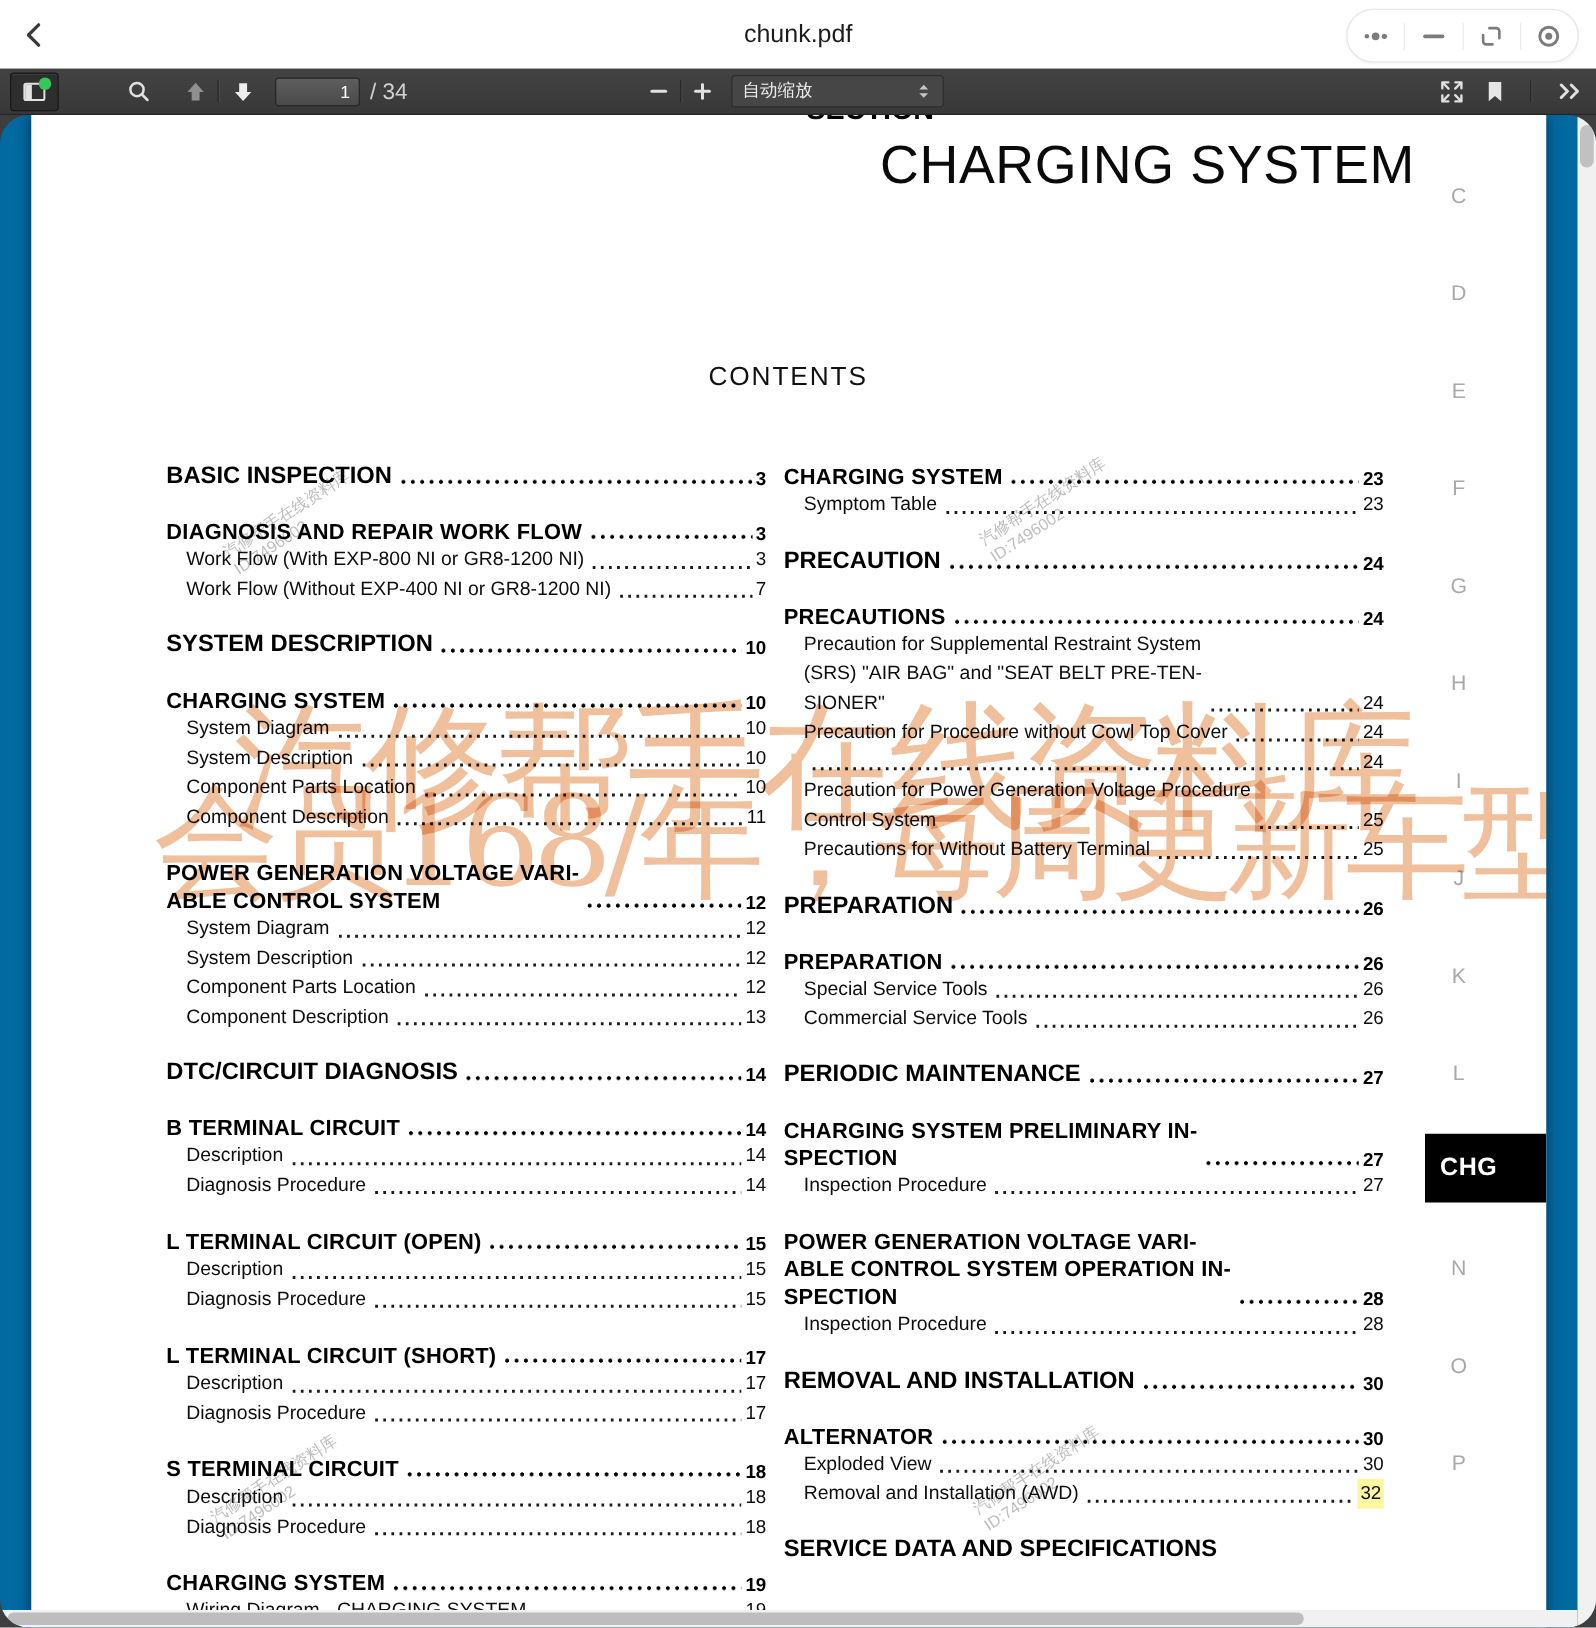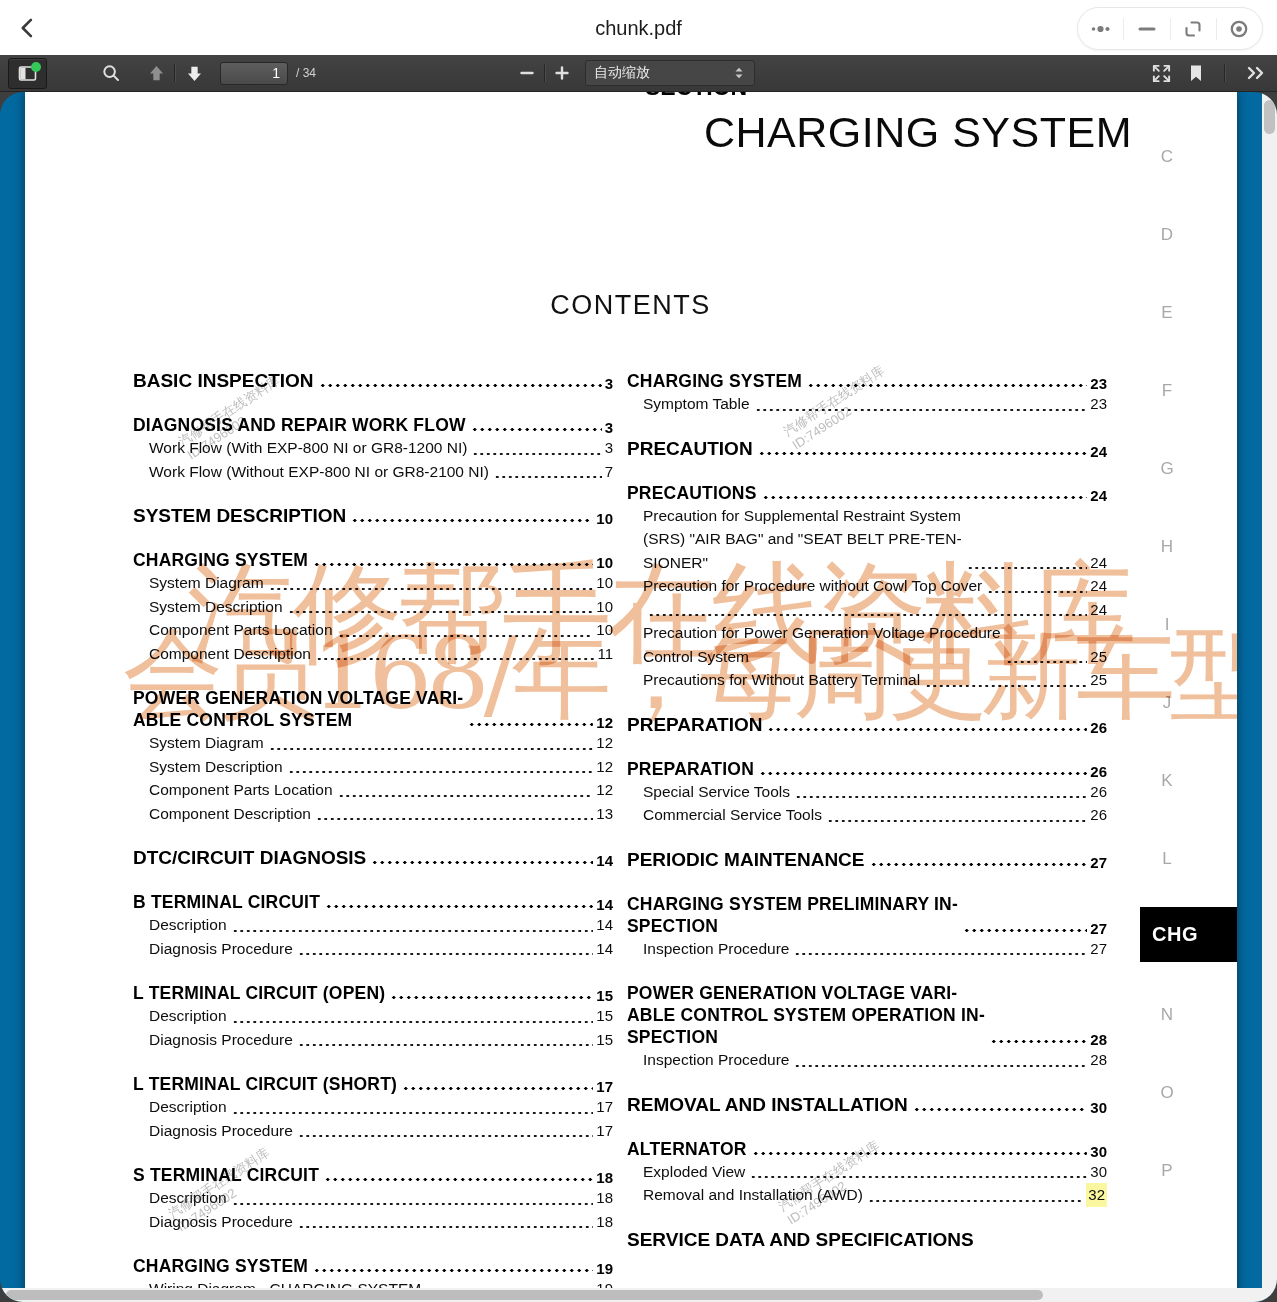--- a/index.html
+++ b/index.html
@@ -26,38 +26,38 @@
                border-radius:3px;box-shadow:inset 0 1px 0 rgba(255,255,255,.07);
                display:flex;align-items:center;justify-content:center;cursor:pointer;}
   .green-dot{position:absolute;right:5px;top:3px;width:10px;height:10px;border-radius:50%;background:#35c759;}
   .tb-sep{width:1px;height:18px;background:#272727;box-shadow:1px 0 0 #4b4b4b;margin:0 6px;}
   .search-btn{margin-left:52px;}
   .prev-btn{margin-left:22px;}
   .next-btn{margin-left:2px;}
   .page-input{width:52px;height:21px;margin-left:14px;background:linear-gradient(#5e5e5e,#4a4a4a);
               border:1px solid #282828;border-radius:3px;color:#fff;text-align:right;
               padding:0 7px;font-size:14px;font-family:"Liberation Sans",sans-serif;}
-  .page-total{margin-left:8px;font-size:12px;color:#d2d2d2;}
+  .page-total{margin-left:8px;font-size:18px;color:#d2d2d2;}
   .tb-center{position:absolute;left:516px;top:0;height:36px;display:flex;align-items:center;}
   .zoom-select{min-width:152px;height:24px;margin-left:12px;background:#464646;border:1px solid #2d2d2d;
                border-radius:3px;color:#ececec;font-size:14px;display:flex;align-items:center;
                justify-content:space-between;padding:0 8px;cursor:pointer;}
   .tb-right{position:absolute;right:8px;top:0;height:36px;display:flex;align-items:center;gap:12px;}
 
   
   .viewer{position:absolute;top:92px;left:0;width:1277px;height:1210px;background:#0369a1;overflow:hidden;border-radius:23px;}
   .pdf-page{position:absolute;left:25px;top:0;width:1212px;height:1210px;background:#fff;
             overflow:hidden;box-shadow:0 0 10px rgba(0,0,0,.5);color:#000;}
 
   .cut-section{position:absolute;top:-17px;left:620px;font-size:23px;font-weight:bold;line-height:24px;}
   .cut-code{position:absolute;top:-92px;left:823px;font-size:102px;font-weight:bold;
             letter-spacing:16px;line-height:102px;}
   .doc-title{position:absolute;top:16px;right:105px;font-size:43px;letter-spacing:.5px;color:#0a0a0a;}
   .contents-title{position:absolute;top:198px;left:108px;width:995px;text-align:center;
-                  font-size:27px;letter-spacing:1.5px;color:#111;}
+                  font-size:21px;letter-spacing:1.5px;color:#111;}
 
   .columns{position:absolute;top:278px;left:108px;width:995px;display:flex;gap:14px;}
   .col{width:480px;}
   .toc-entry{margin-top:22px;}
   .col > .toc-entry:first-child{margin-top:0;}
   .h-row{display:flex;align-items:flex-end;font-weight:bold;}
   .lvl1 .h-row .t{font-size:19px;line-height:22px;}
   .lvl2 .h-row .t{font-size:17.5px;line-height:22px;letter-spacing:.2px;}
   .t{white-space:pre-line;flex:0 1 auto;}
   .item-row{display:flex;align-items:flex-end;font-size:15.5px;line-height:23.5px;padding-left:16px;color:#0d0d0d;}
@@ -265,21 +265,21 @@
               <span class="lead"></span>
               <span class="num">3</span>
             </div>
             <div class="items">
               <div class="item-row">
                 <span class="t">Work Flow (With EXP-800 NI or GR8-1200 NI)</span>
                 <span class="lead"></span>
                 <span class="num">3</span>
               </div>
               <div class="item-row">
-                <span class="t">Work Flow (Without EXP-800 NI or GR8-2100 NI)</span>
+                <span class="t">Work Flow (Without EXP-400 NI or GR8-1200 NI)</span>
                 <span class="lead"></span>
                 <span class="num">7</span>
               </div>
             </div>
           </div>
           <div class="toc-entry lvl1">
             <div class="h-row">
               <span class="t">SYSTEM DESCRIPTION</span>
               <span class="lead"></span>
               <span class="num">10</span>

